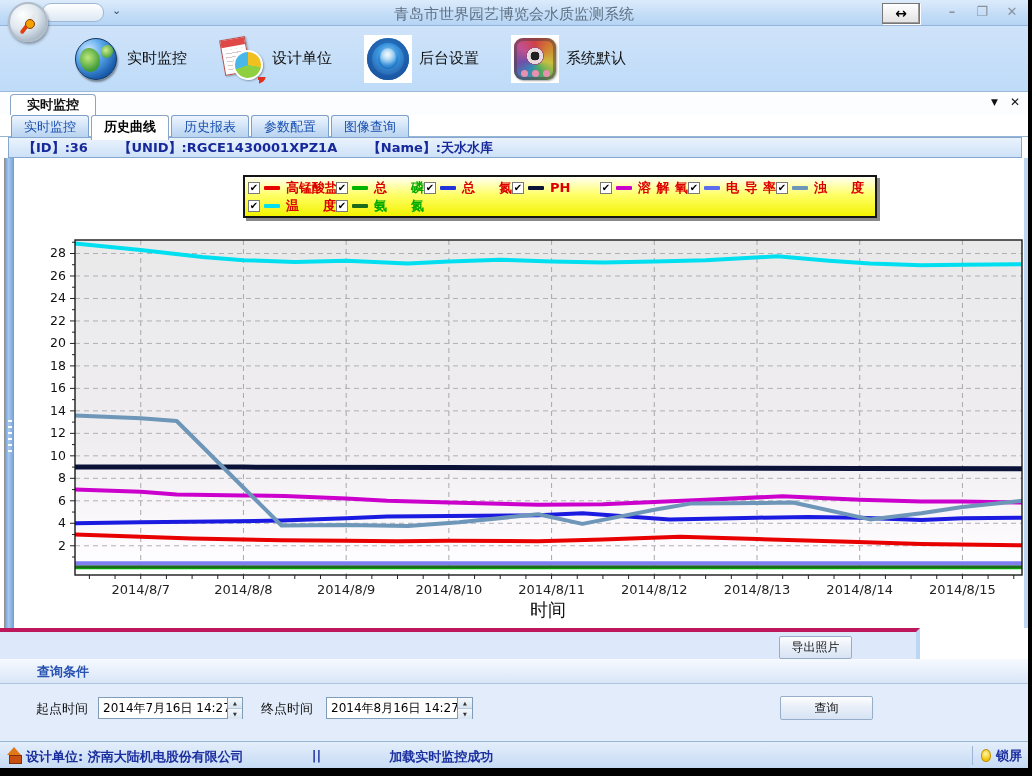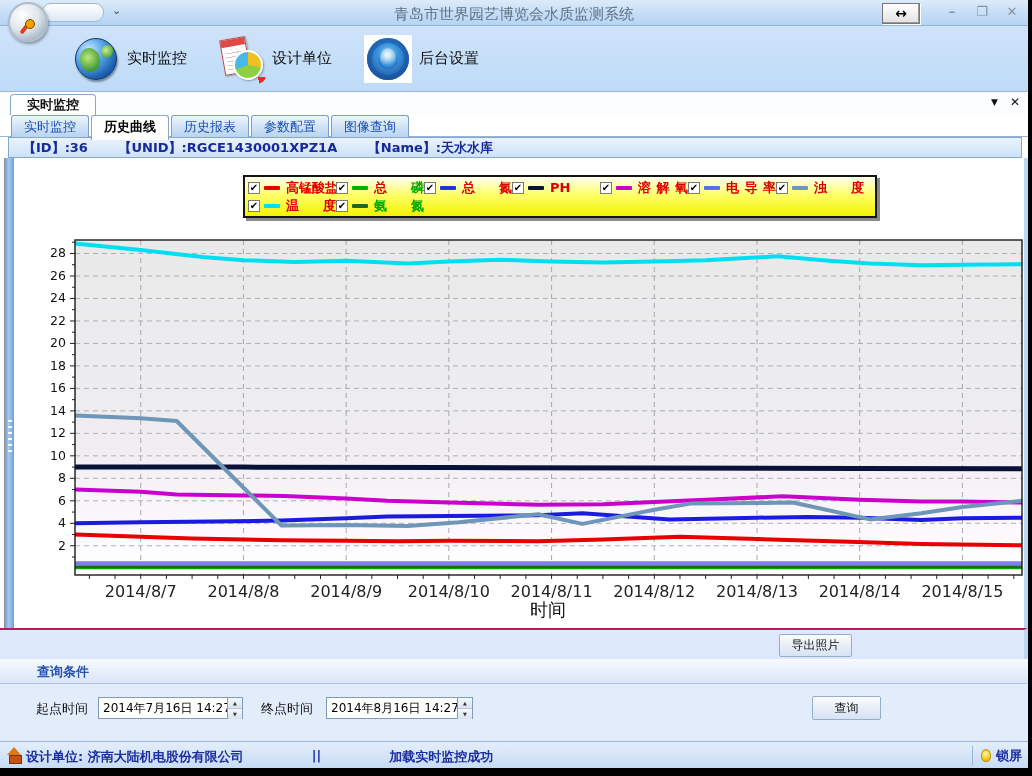--- a/index.html
+++ b/index.html
@@ -101,45 +101,45 @@
     background:linear-gradient(#fffff2,#ffff6a 45%,#f2f200);
     border:2px solid #141414; box-shadow:3px 3px 0 #8a8a8a; padding:2px 0 0 3px; }
   .legend-row { display:flex; height:18px; align-items:center; }
   .legend-item { width:88px; display:flex; align-items:center; }
   .lg-check { width:12px; height:12px; background:#fff; border:1px solid #7a7a7a;
     font-size:10px; line-height:10px; text-align:center; color:#000; cursor:pointer; flex:0 0 auto; }
   .lg-swatch { width:16px; height:4px; margin:0 6px 0 4px; border-radius:1px; flex:0 0 auto; }
   .lg-label { width:57px; display:inline-flex; justify-content:space-between;
     font-size:13px; font-weight:bold; line-height:14px; }
   .xlabels { position:absolute; top:424px; left:0; width:1027px; height:16px; }
-  .xlabel { position:absolute; transform:translateX(-50%); font-size:16px; color:#222; }
+  .xlabel { position:absolute; transform:translateX(-50%); font-size:13px; color:#222; }
   .xaxis-title { position:absolute; top:440px; left:548px; transform:translateX(-50%);
     font-size:18px; color:#111; }
   
-  .export-strip { position:absolute; left:0; top:628px; width:1028px; height:31px;
-    background:#dde9fa; border-top:2px solid #be185d; border-right:4px solid #bdd7f2; }
+  .export-strip { position:absolute; left:0; top:628px; width:920px; height:31px;
+    background:#dde9fa; border-top:4px solid #be185d; border-right:4px solid #bdd7f2; }
   .btn { background:linear-gradient(#fdfdfe,#e9eff8 45%,#d7e3f4); border:1px solid #97aecb;
     border-radius:2px; font-size:12px; color:#111; cursor:pointer;
     font-family:"DejaVu Sans","Liberation Sans",sans-serif; }
   .export-btn { position:absolute; left:779px; top:4px; width:73px; height:23px; }
 
   
   .query-header { position:absolute; left:0; top:659px; width:1028px; height:25px;
     background:linear-gradient(#f6faff,#d9e6f7); border-bottom:1px solid #aec4e0; }
   .query-header span { position:absolute; left:37px; top:4px; font-size:13px; color:#2853b0; font-weight:bold; }
   .query-area { position:absolute; left:0; top:684px; width:1028px; height:57px; background:#e3ecfa; }
   .q-label { position:absolute; top:16px; font-size:13px; color:#111; }
   .time-input { position:absolute; top:13px; height:22px; background:#fff; border:1px solid #7f9db9;
     font-size:12px; color:#000; display:flex; align-items:center; }
   .time-input .val { padding:0 4px; white-space:nowrap; overflow:hidden; flex:1; }
   .spin { width:15px; height:20px; border-left:1px solid #7f9db9; display:flex; flex-direction:column; }
   .spin div { flex:1; background:linear-gradient(#f4f8fc,#d8e4f0); font-size:5px; line-height:10px;
     text-align:center; color:#333; border-bottom:1px solid #b8c8d8; cursor:pointer; }
   .spin div:last-child { border-bottom:none; }
-  .query-btn { position:absolute; left:780px; top:12px; width:69px; height:24px;margin-left:32px; }
+  .query-btn { position:absolute; left:780px; top:12px; width:93px; height:24px; }
 
   
   .statusbar { position:absolute; left:0; top:741px; width:1028px; height:27px;
     background:linear-gradient(#e4eefb,#c6dbf4); border-top:1px solid #9ab4d4; font-size:13px; }
   .status-left { position:absolute; left:26px; top:6px; color:#1c2f9e; font-weight:bold; display:flex;gap:40px; }
   .status-left .sep { margin:0 28px; }
   .home-ic { position:absolute; left:7px; top:5px; width:15px; height:15px; }
   .home-ic::before { content:""; position:absolute; left:0; top:0; border-left:7.5px solid transparent;
     border-right:7.5px solid transparent; border-bottom:8px solid #e07818; }
   .home-ic::after { content:""; position:absolute; left:2px; top:8px; width:11px; height:7px;
@@ -181,20 +181,26 @@
           <span class="pie"></span>
           <span class="slice"></span>
       </span>
       <span class="tool-label">设计单位</span>
     </div>
     <div class="tool-btn">
       <span class="icon-frame white">
           <span class="settings-ic"></span>
         </span>
       <span class="tool-label">后台设置</span>
+    </div>
+    <div class="tool-btn">
+      <span class="icon-frame white">
+          <span class="default-ic"></span>
+        </span>
+      <span class="tool-label">系统默认</span>
     </div>
   </div>
 
   <div class="tabrow1">
     <div class="doc-tab">实时监控</div>
     <div class="tabrow1-icons">
       <span style="font-size:9px;">▼</span>
       <span>✕</span>
     </div>
   </div>

